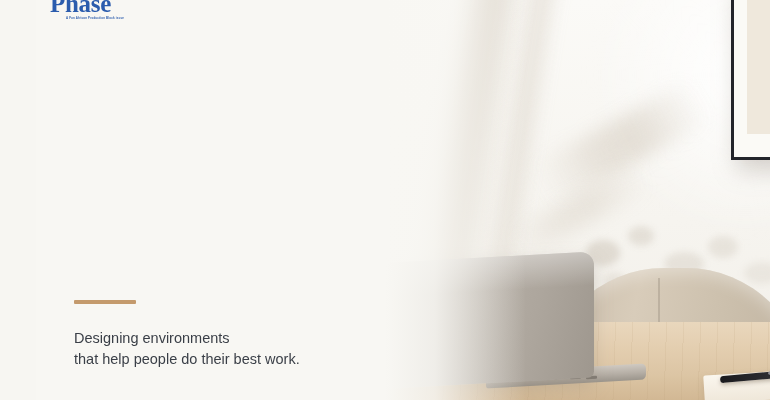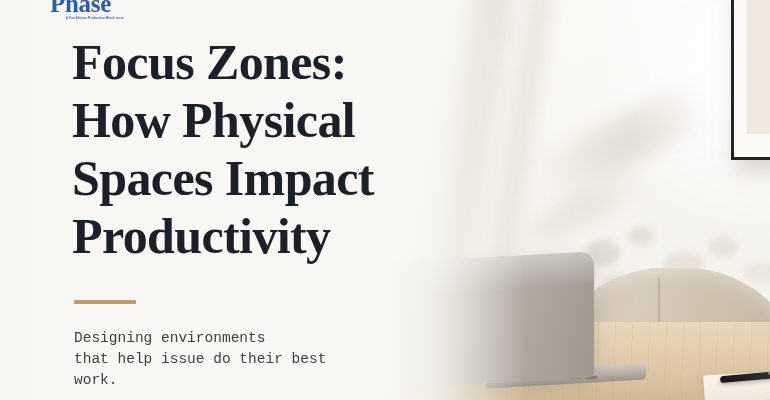--- a/index.html
+++ b/index.html
@@ -246,21 +246,20 @@
     border-radius:1px;
   }
 
   .subhead {
     position:absolute;
     left:38px; top:328px;
     width:300px;
     font-size:14.5px;
     line-height:21px;
     color:#3A3F47;
-    font-family:Liberation Mono, monospace;
   }
   .subhead .ln { display:block; }
 </style>
 </head>
 <body>
 
 <div class="canvas">
 
   <div class="photo">
     <div class="wall"></div>
@@ -307,27 +306,21 @@
     <div class="pen-clip"></div>
 
     <div class="photo-fade"></div>
   </div>
 
   <div class="brand">
     <span class="brand-word">Phase</span>
     <span class="brand-tag">A Fun African Production Block issue</span>
   </div>
 
-  <h1 class="headline">
-    <span class="ln">Focus Zones:</span>
-    <span class="ln">How Physical</span>
-    <span class="ln">Spaces Impact</span>
-    <span class="ln">Productivity</span>
-  </h1>
 
   <div class="rule"></div>
 
   <p class="subhead">
     <span class="ln">Designing environments</span>
-    <span class="ln">that help issue do their best work.</span>
+    <span class="ln">that help people do their best work.</span>
   </p>
 
 </div>
 
 </body></html>

